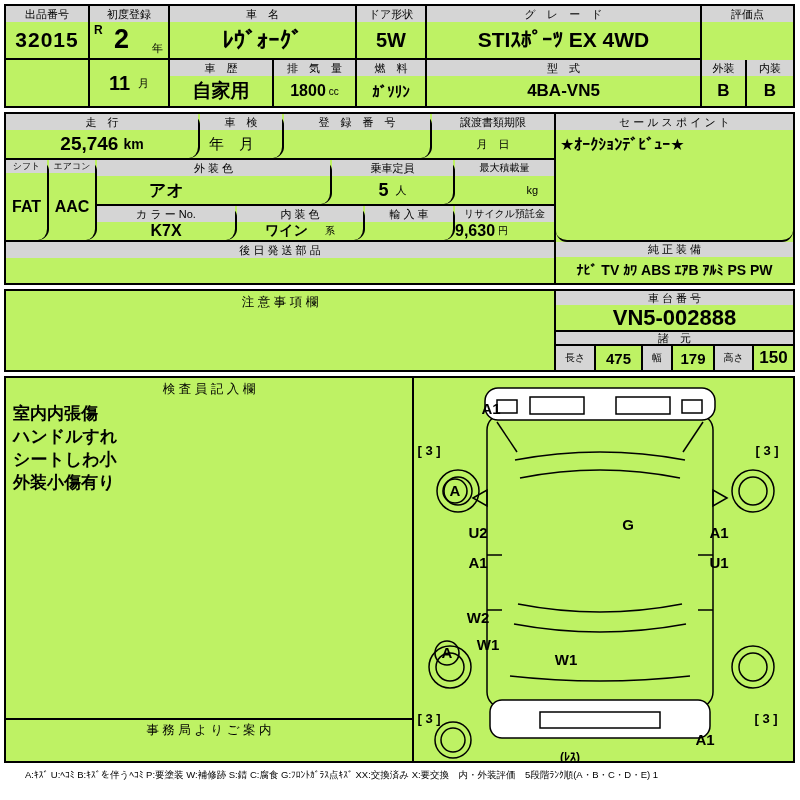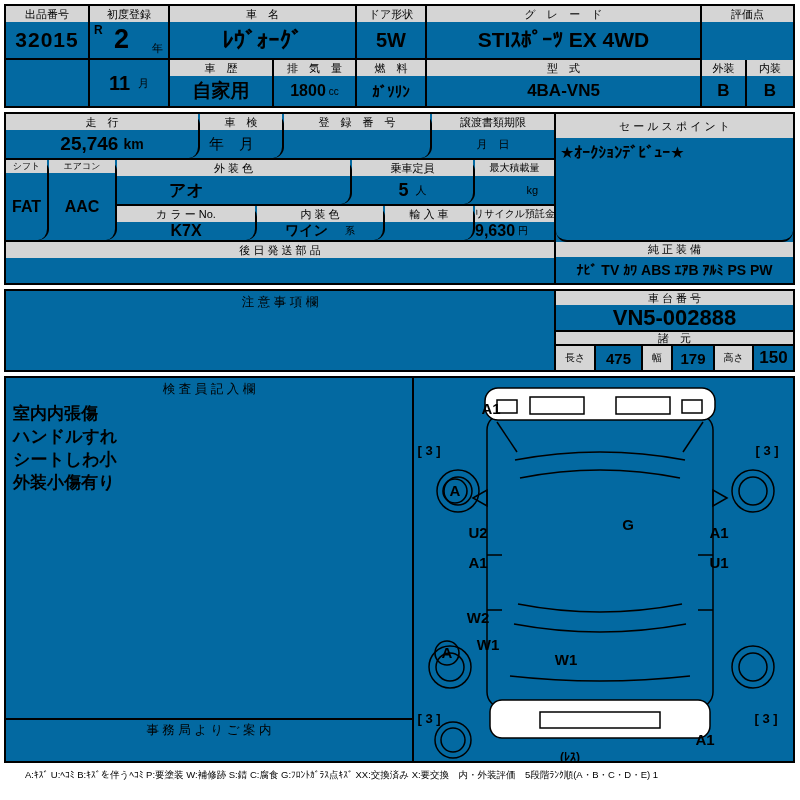--- a/index.html
+++ b/index.html
@@ -1,18 +1,18 @@
 <!DOCTYPE html>
 <html><head>
 <meta charset="utf-8">
 <style>
   * { margin:0; padding:0; box-sizing:border-box; }
   html,body { width:800px; height:800px; }
   body { background:#fff; color:#000; font-family:"Liberation Sans","DejaVu Sans",sans-serif; position:relative; overflow:hidden; }
-  .blk { position:absolute; border:2px solid #000; background:#0369a1; }
+  .blk { position:absolute; border:2px solid #000; background:#bef264; }
   .frow { display:flex; }
   .cell { display:flex; flex-direction:column; min-width:0;border-radius:11px; }
   .hdr { background:#d5d5d5; font-size:11px; display:flex; align-items:center; justify-content:center; flex:none; white-space:pre; }
   .val { display:flex; align-items:center; justify-content:center; font-weight:bold; white-space:pre; }
   .br { border-right:2px solid #000; }
   .bb { border-bottom:2px solid #000; }
   .center-hdr { position:absolute; top:3px; left:0; right:0; text-align:center; font-size:12.5px; white-space:pre; }
   #block1 { left:4px; top:4px; width:791px; height:104px; display:grid;
             grid-template-columns:84px 80px 104px 83px 70px 275px 45px 46px;
             grid-template-rows:16px 38px 16px 30px; }
@@ -99,21 +99,21 @@
       <div class="cell" style="flex:1">
         <div class="hdr" style="height:16px">譲渡書類期限</div>
         <div class="val" style="flex:1;font-weight:normal;font-size:11px">月　日</div>
       </div>
     </div>
     <div class="frow bb" style="height:82px">
       <div class="cell br" style="width:43px">
         <div class="hdr" style="height:13px;font-size:9px">シフト</div>
         <div class="val" style="flex:1;font-size:16px">FAT</div>
       </div>
-      <div class="cell br" style="width:68px">
+      <div class="cell br" style="width:48px">
         <div class="hdr" style="height:13px;font-size:9px">エアコン</div>
         <div class="val" style="flex:1;font-size:16px">AAC</div>
       </div>
       <div class="cell" style="flex:1">
         <div class="frow bb" style="height:50px">
           <div class="cell br" style="width:235px">
             <div class="hdr" style="height:16px">外 装 色</div>
             <div class="val" style="flex:1;justify-content:flex-start;padding-left:52px;font-size:17px">アオ</div>
           </div>
           <div class="cell br" style="width:123px">
@@ -154,21 +154,21 @@
         </div>
       </div>
     </div>
     <div class="cell" style="flex:1">
       <div class="hdr" style="height:16px">後 日 発 送 部 品</div>
       <div style="flex:1"></div>
     </div>
   </div>
   <div id="b2-right">
     <div class="cell bb" style="height:128px">
-      <div class="hdr" style="height:24px">セ ー ル ス ポ イ ン ト</div>
+      <div class="hdr" style="height:16px">セ ー ル ス ポ イ ン ト</div>
       <div style="flex:1;padding:5px 4px;font-weight:bold;font-size:16px">★ｵｰｸｼｮﾝﾃﾞﾋﾞｭｰ★</div>
     </div>
     <div class="cell" style="flex:1">
       <div class="hdr" style="height:15px">純 正 装 備</div>
       <div class="val" style="flex:1;font-size:14px">ﾅﾋﾞ TV ｶﾜ ABS ｴｱB ｱﾙﾐ PS PW</div>
     </div>
   </div>
 </div>
 
 <div id="block3" class="blk">

